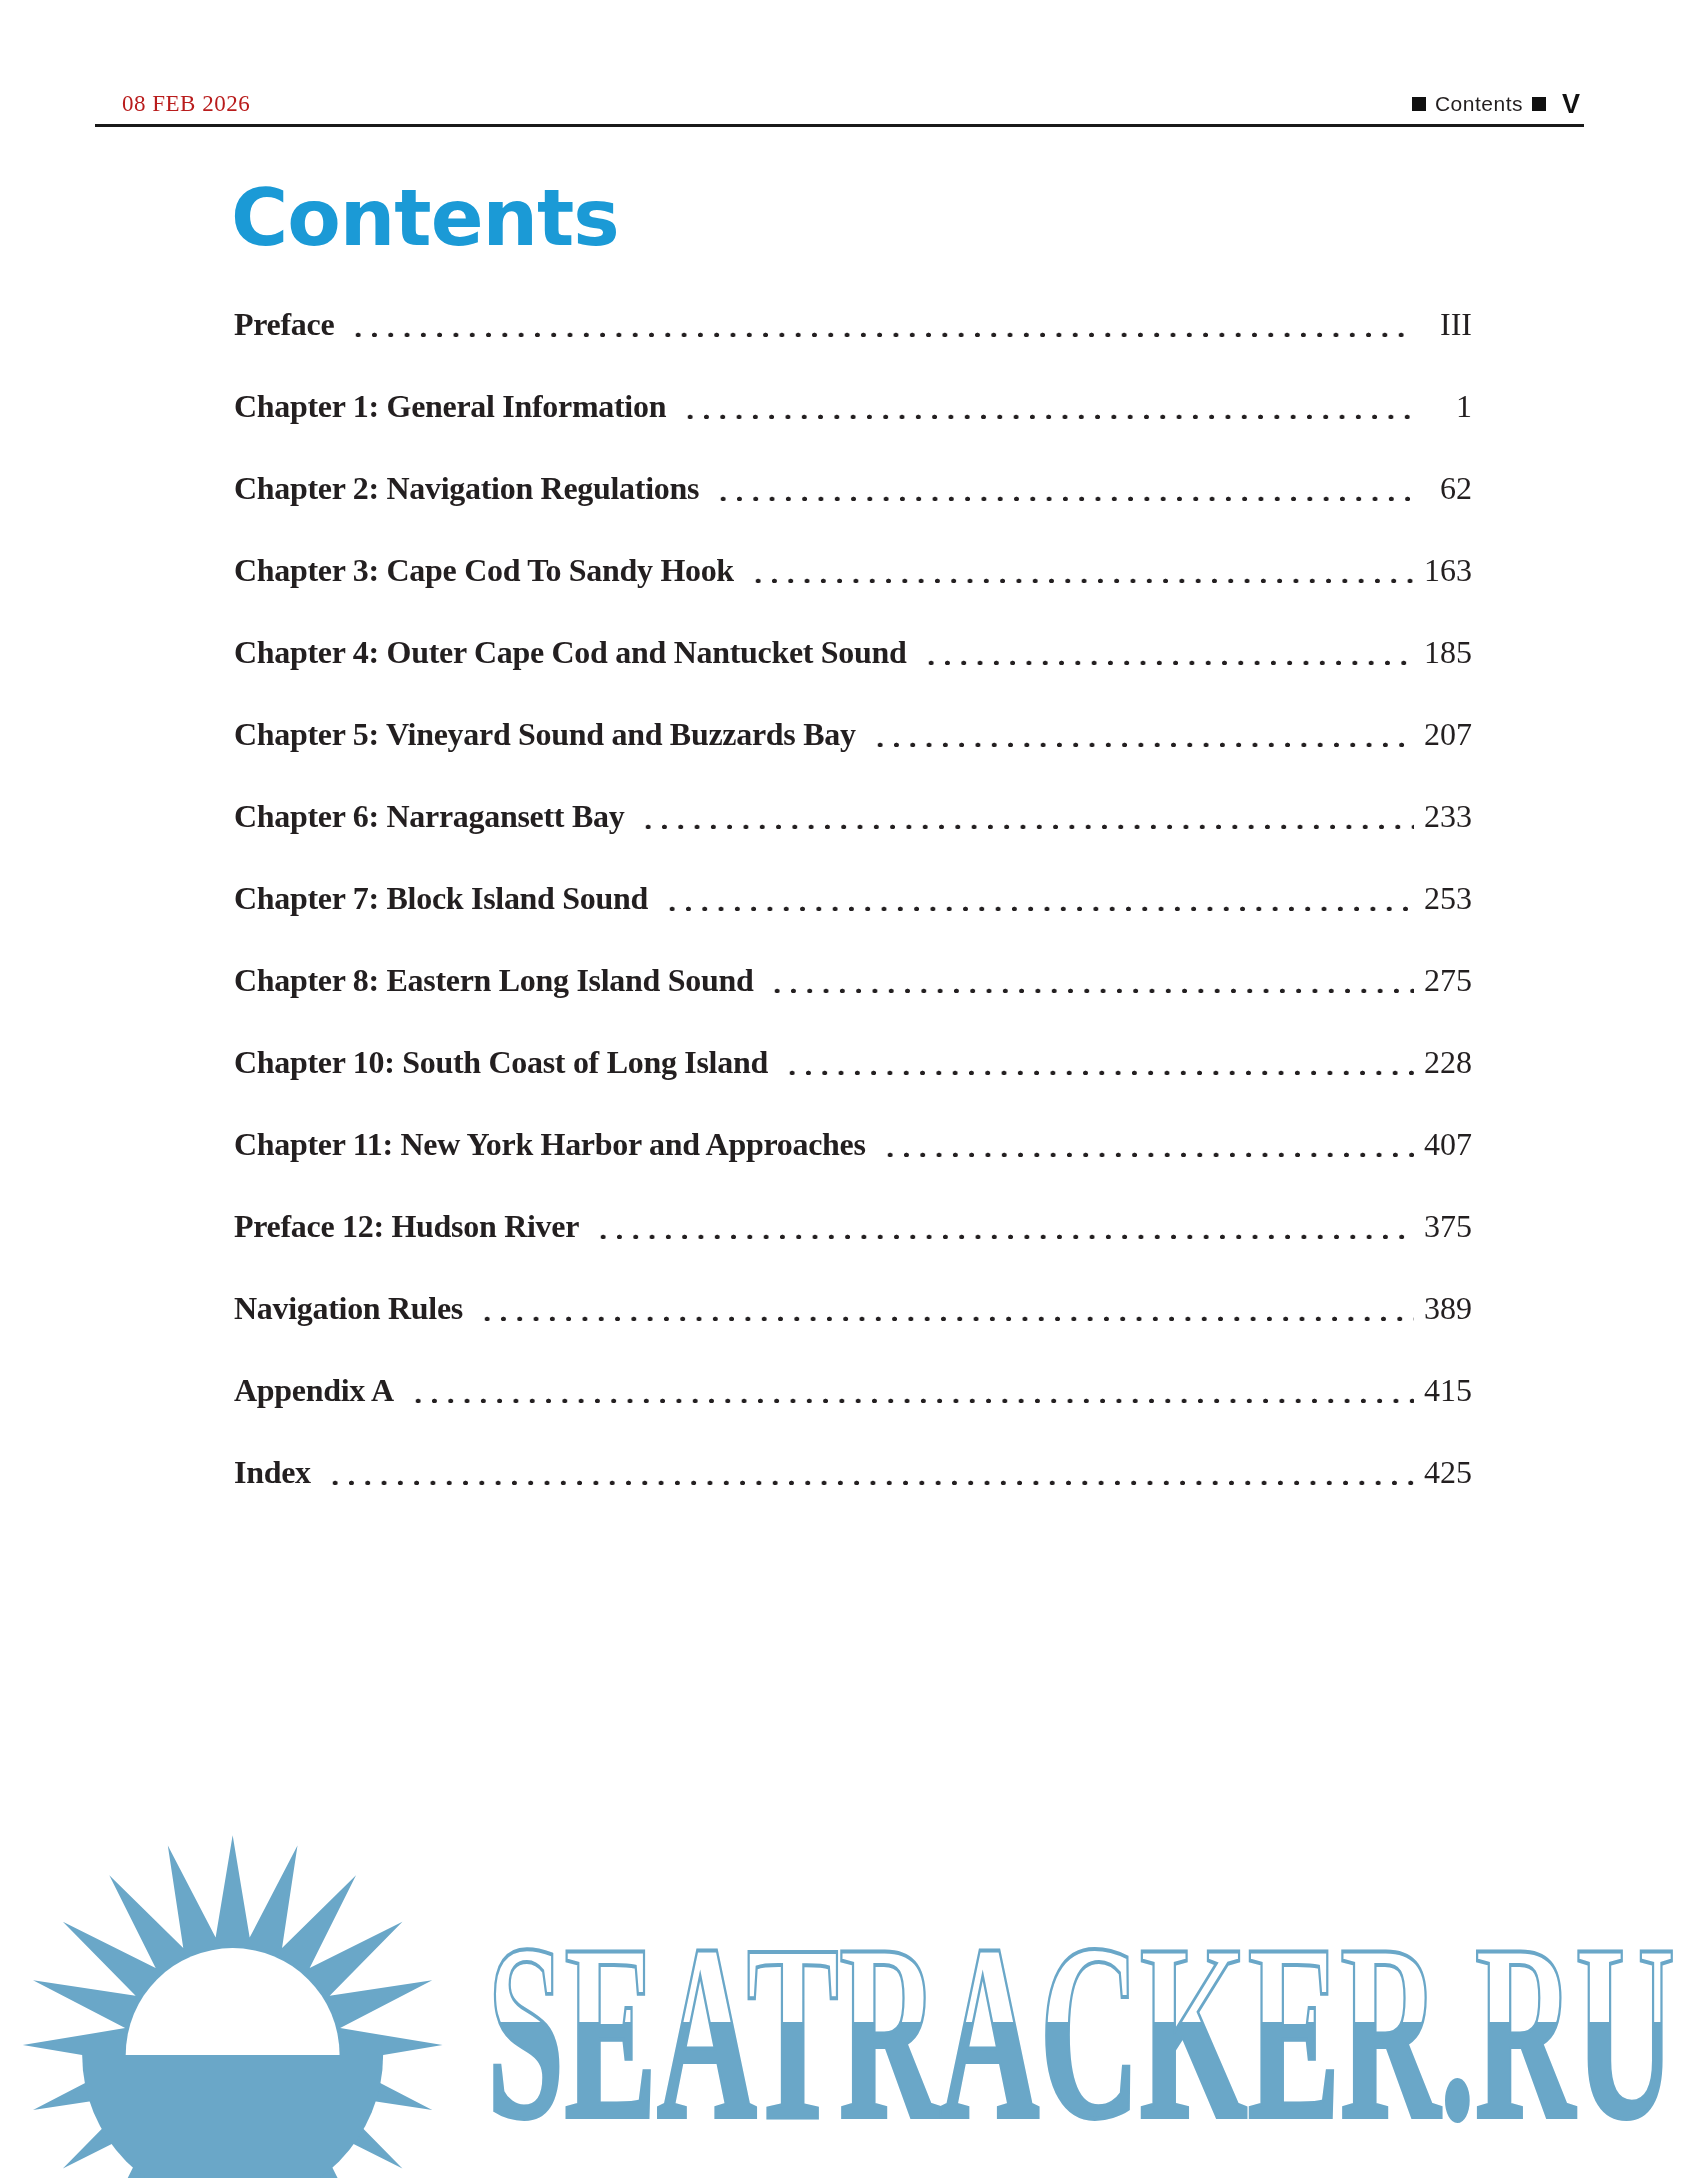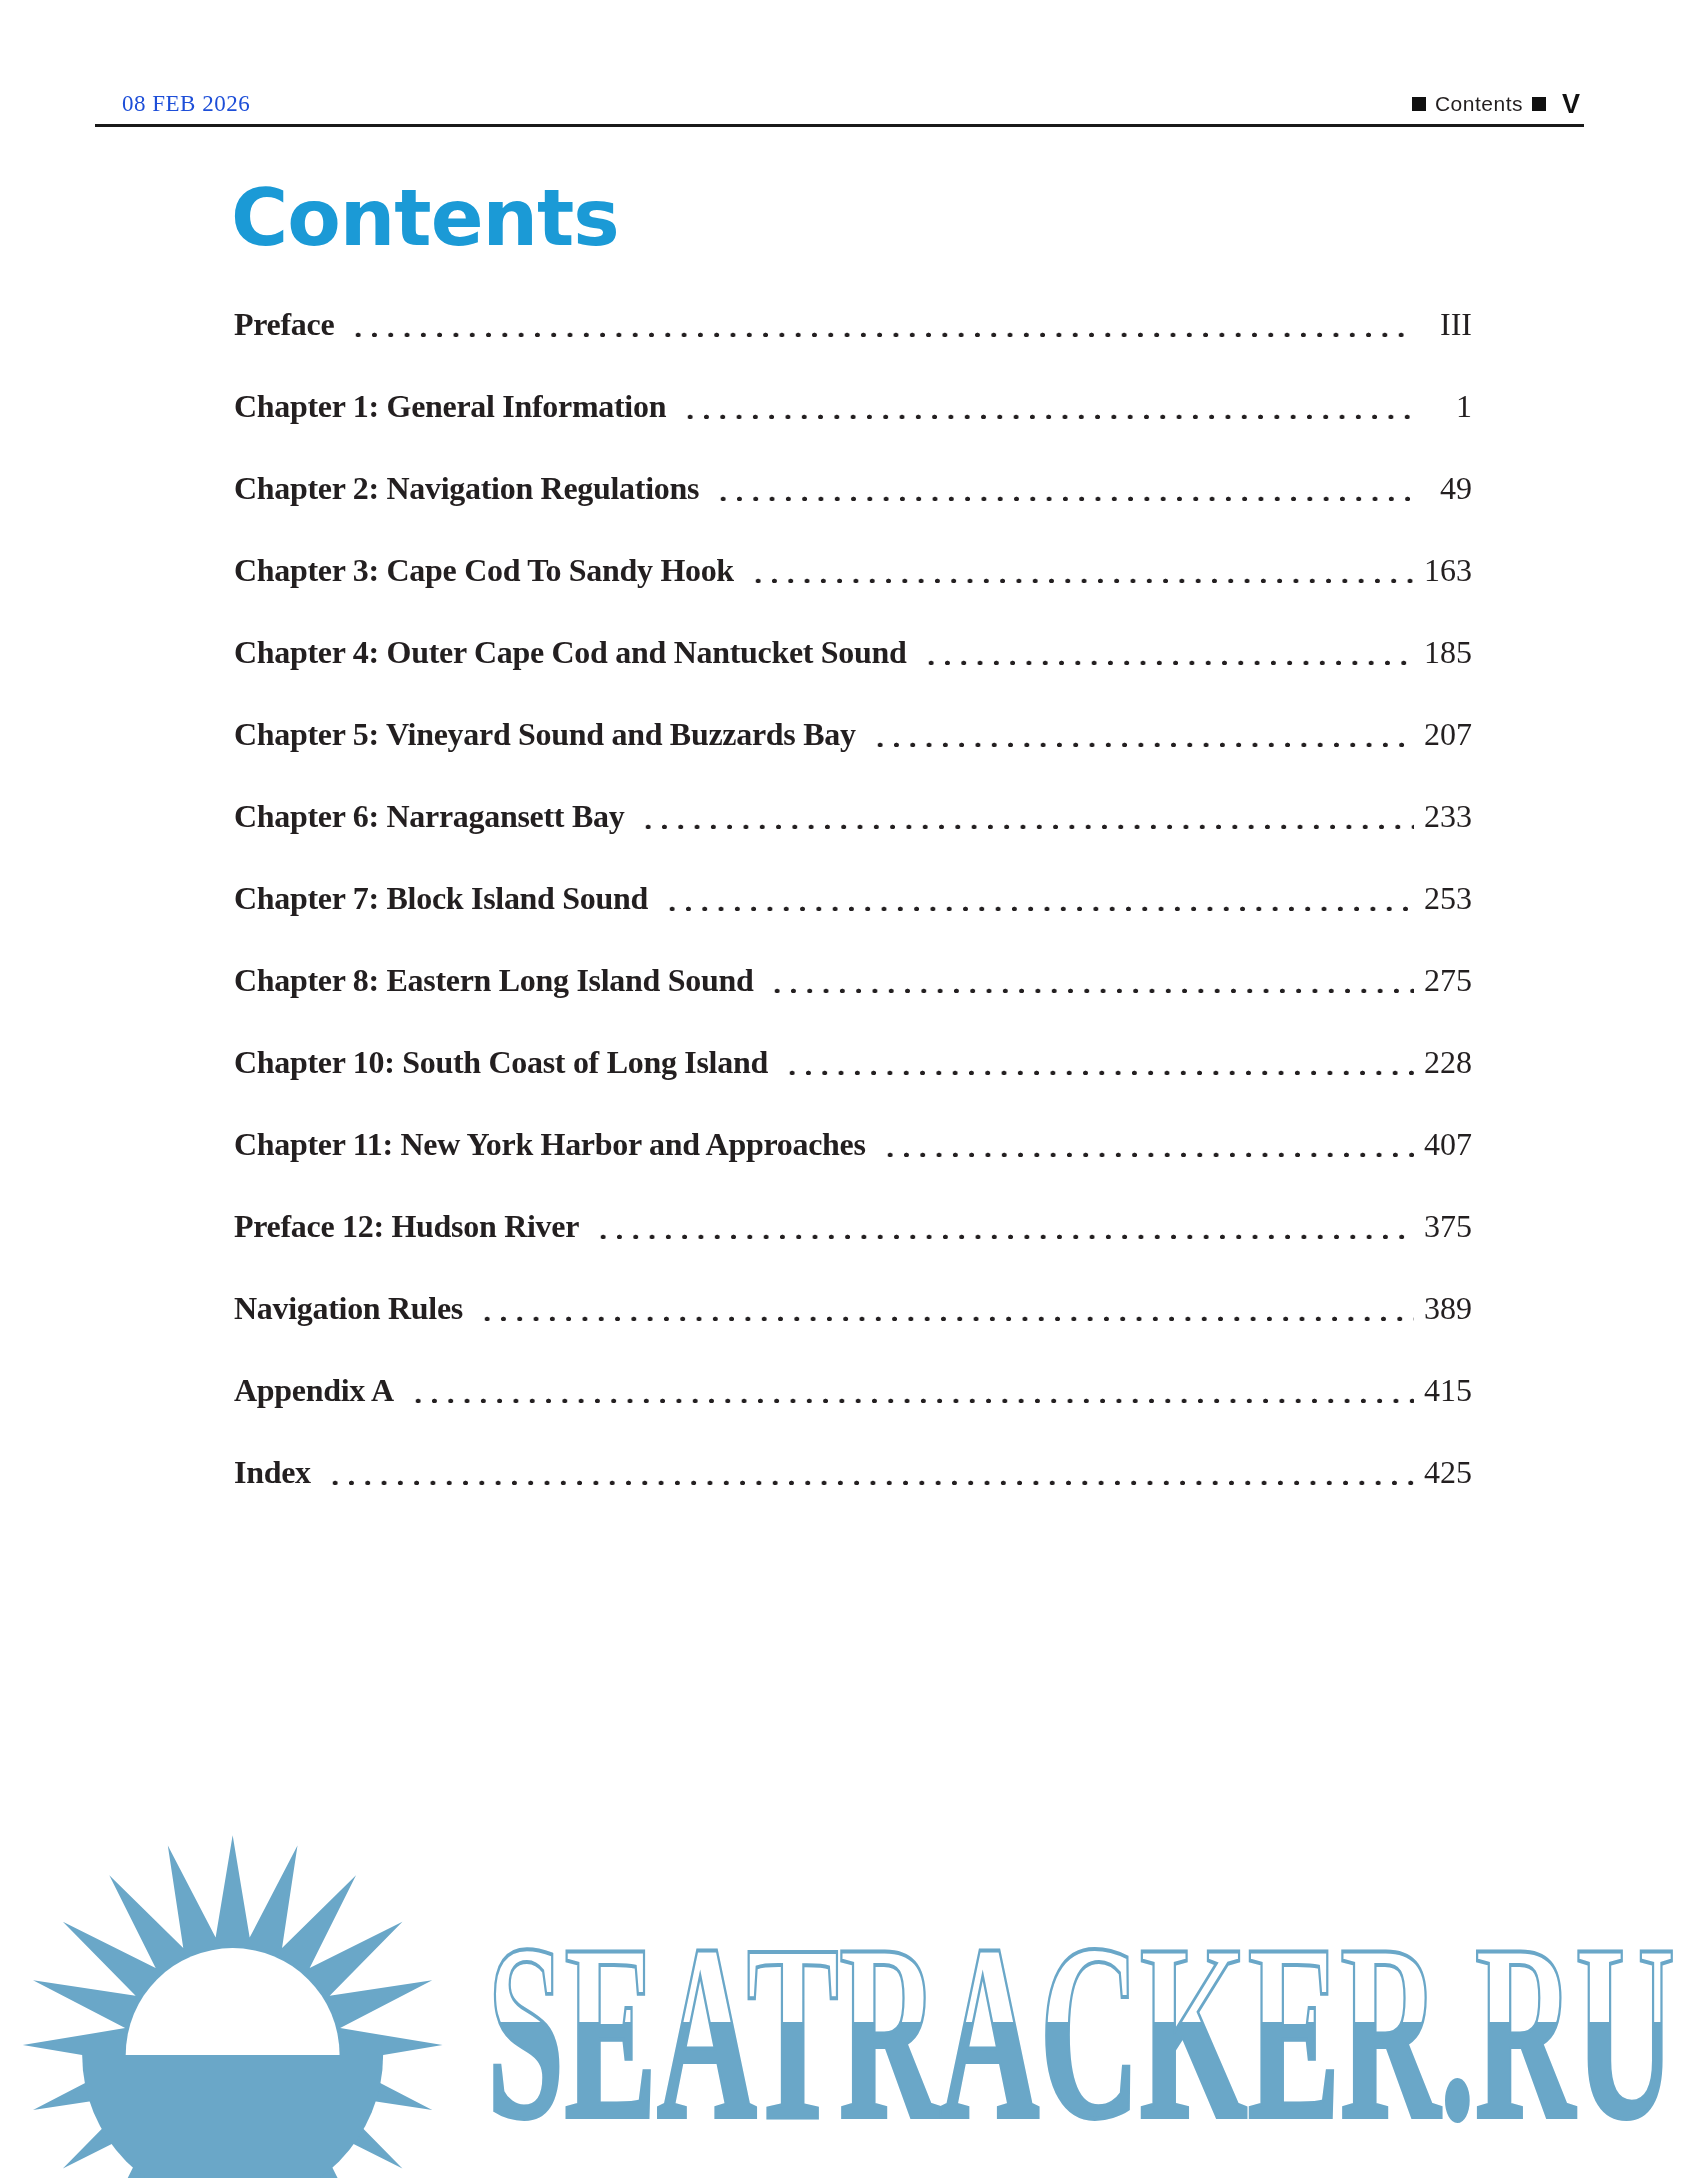--- a/index.html
+++ b/index.html
@@ -8,21 +8,21 @@
     width:1683px;height:2178px;
     background:#ffffff;
     overflow:hidden;
     font-family:"Liberation Serif", serif;
     color:#231f20;
   }
   
   .running-header-date{
     position:absolute;left:122px;top:91px;
     font-size:23px;line-height:26px;letter-spacing:0.5px;
-    color:#1d4ed8;
+    color:#b91c1c;
   }
   .running-header-right{
     position:absolute;right:103px;top:91px;
     display:flex;align-items:center;gap:9px;
     font-family:"Liberation Sans", sans-serif;
   }
   .hdr-square{width:14px;height:14px;background:#101010;display:inline-block;}
   .hdr-section{font-size:21px;color:#221e1f;letter-spacing:0.5px;line-height:26px;}
   .hdr-pageno{font-size:27px;font-weight:bold;margin-left:7px;line-height:26px;color:#111;}
   .header-rule{
@@ -92,21 +92,21 @@
 
     <div class="toc-row">
       <span class="toc-label">Chapter 1: General Information</span>
       <span class="toc-leader"></span>
       <span class="toc-page">1</span>
     </div>
 
     <div class="toc-row">
       <span class="toc-label">Chapter 2: Navigation Regulations</span>
       <span class="toc-leader"></span>
-      <span class="toc-page">49</span>
+      <span class="toc-page">62</span>
     </div>
 
     <div class="toc-row">
       <span class="toc-label">Chapter 3: Cape Cod To Sandy Hook</span>
       <span class="toc-leader"></span>
       <span class="toc-page">163</span>
     </div>
 
     <div class="toc-row">
       <span class="toc-label">Chapter 4: Outer Cape Cod and Nantucket Sound</span>

